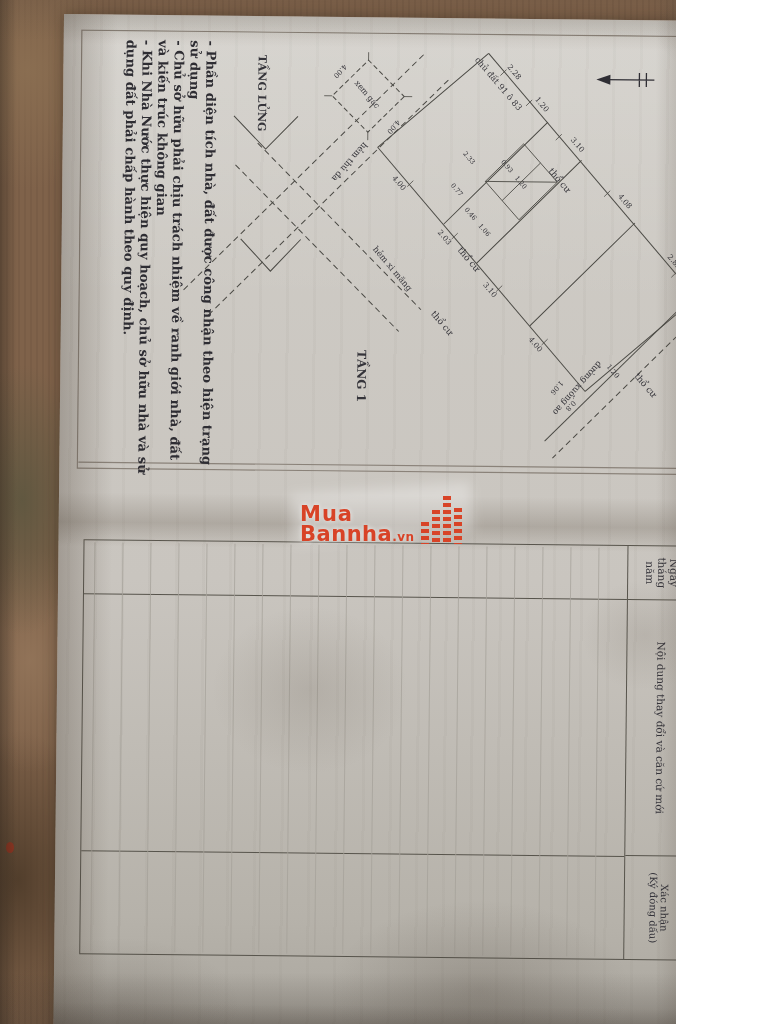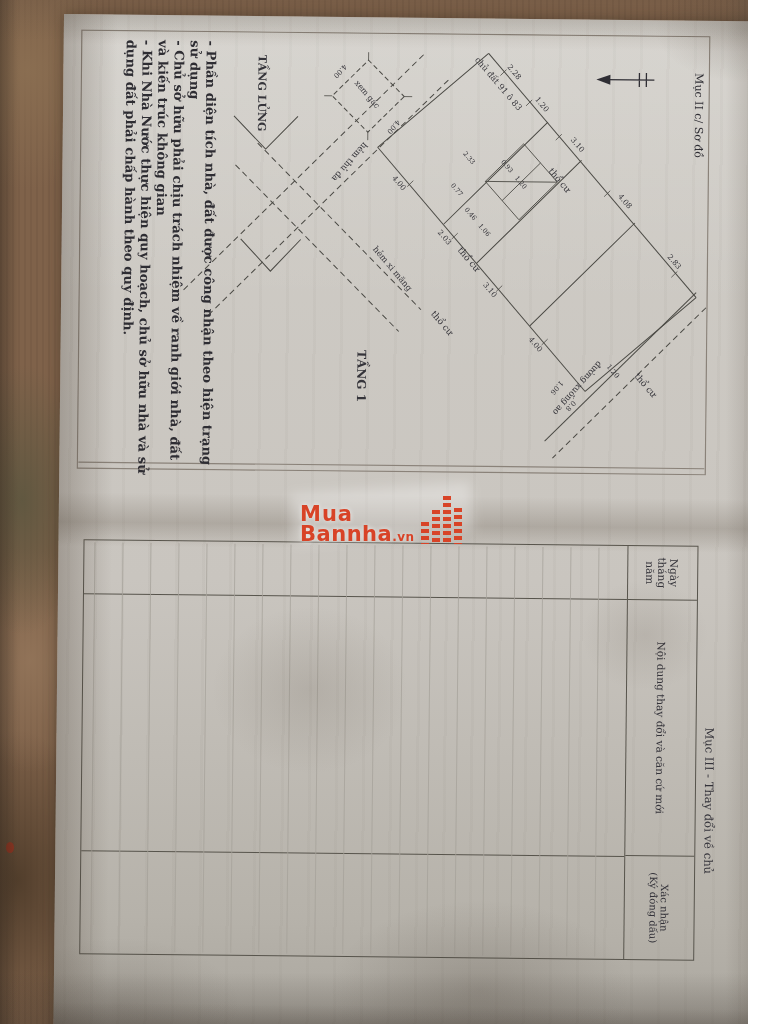--- a/index.html
+++ b/index.html
@@ -1,20 +1,20 @@
 <!DOCTYPE html>
 <html><head>
 <meta charset="utf-8">
 <style>
   html,body{margin:0;padding:0;}
   body{width:768px;height:1024px;overflow:hidden;position:relative;
        font-family:"DejaVu Serif","Liberation Serif",serif;}
 
   
-  .frame{position:absolute;inset:0;width:748px;height:1024px;overflow:hidden;}
+  .frame{position:absolute;inset:0;width:676px;height:1024px;overflow:hidden;}
 
   .bg{position:absolute;inset:0;
       background:
         radial-gradient(120px 160px at 28px 70px, rgba(139,111,82,.9), transparent 75%),
         radial-gradient(90px 180px at 22px 500px, rgba(95,87,64,.95), transparent 75%),
         radial-gradient(90px 150px at 30px 660px, rgba(147,117,90,.9), transparent 75%),
         radial-gradient(110px 200px at 18px 880px, rgba(79,60,42,.95), transparent 75%),
         repeating-linear-gradient(90deg, rgba(0,0,0,.05) 0 2px, transparent 2px 6px),
         #7f624a;}
   .speck{position:absolute;left:6px;top:842px;width:8px;height:11px;border-radius:50%;

